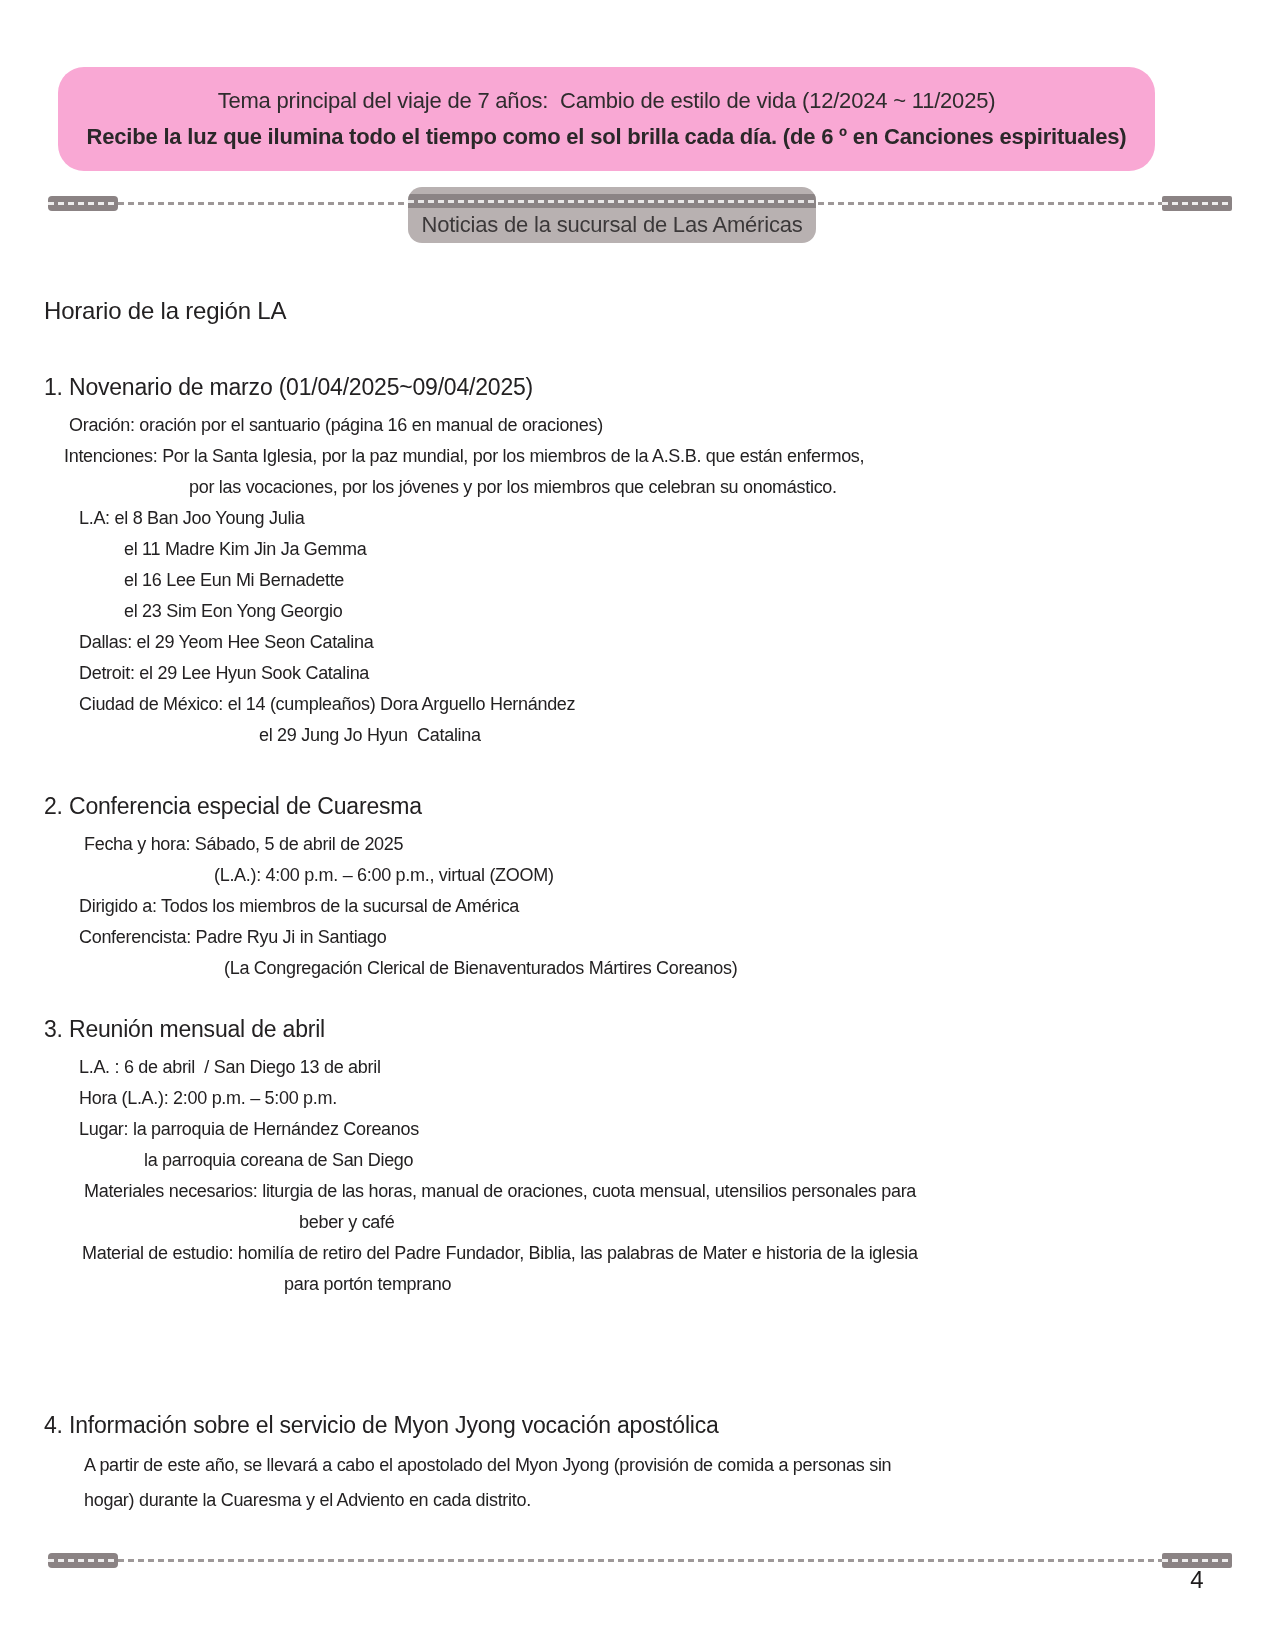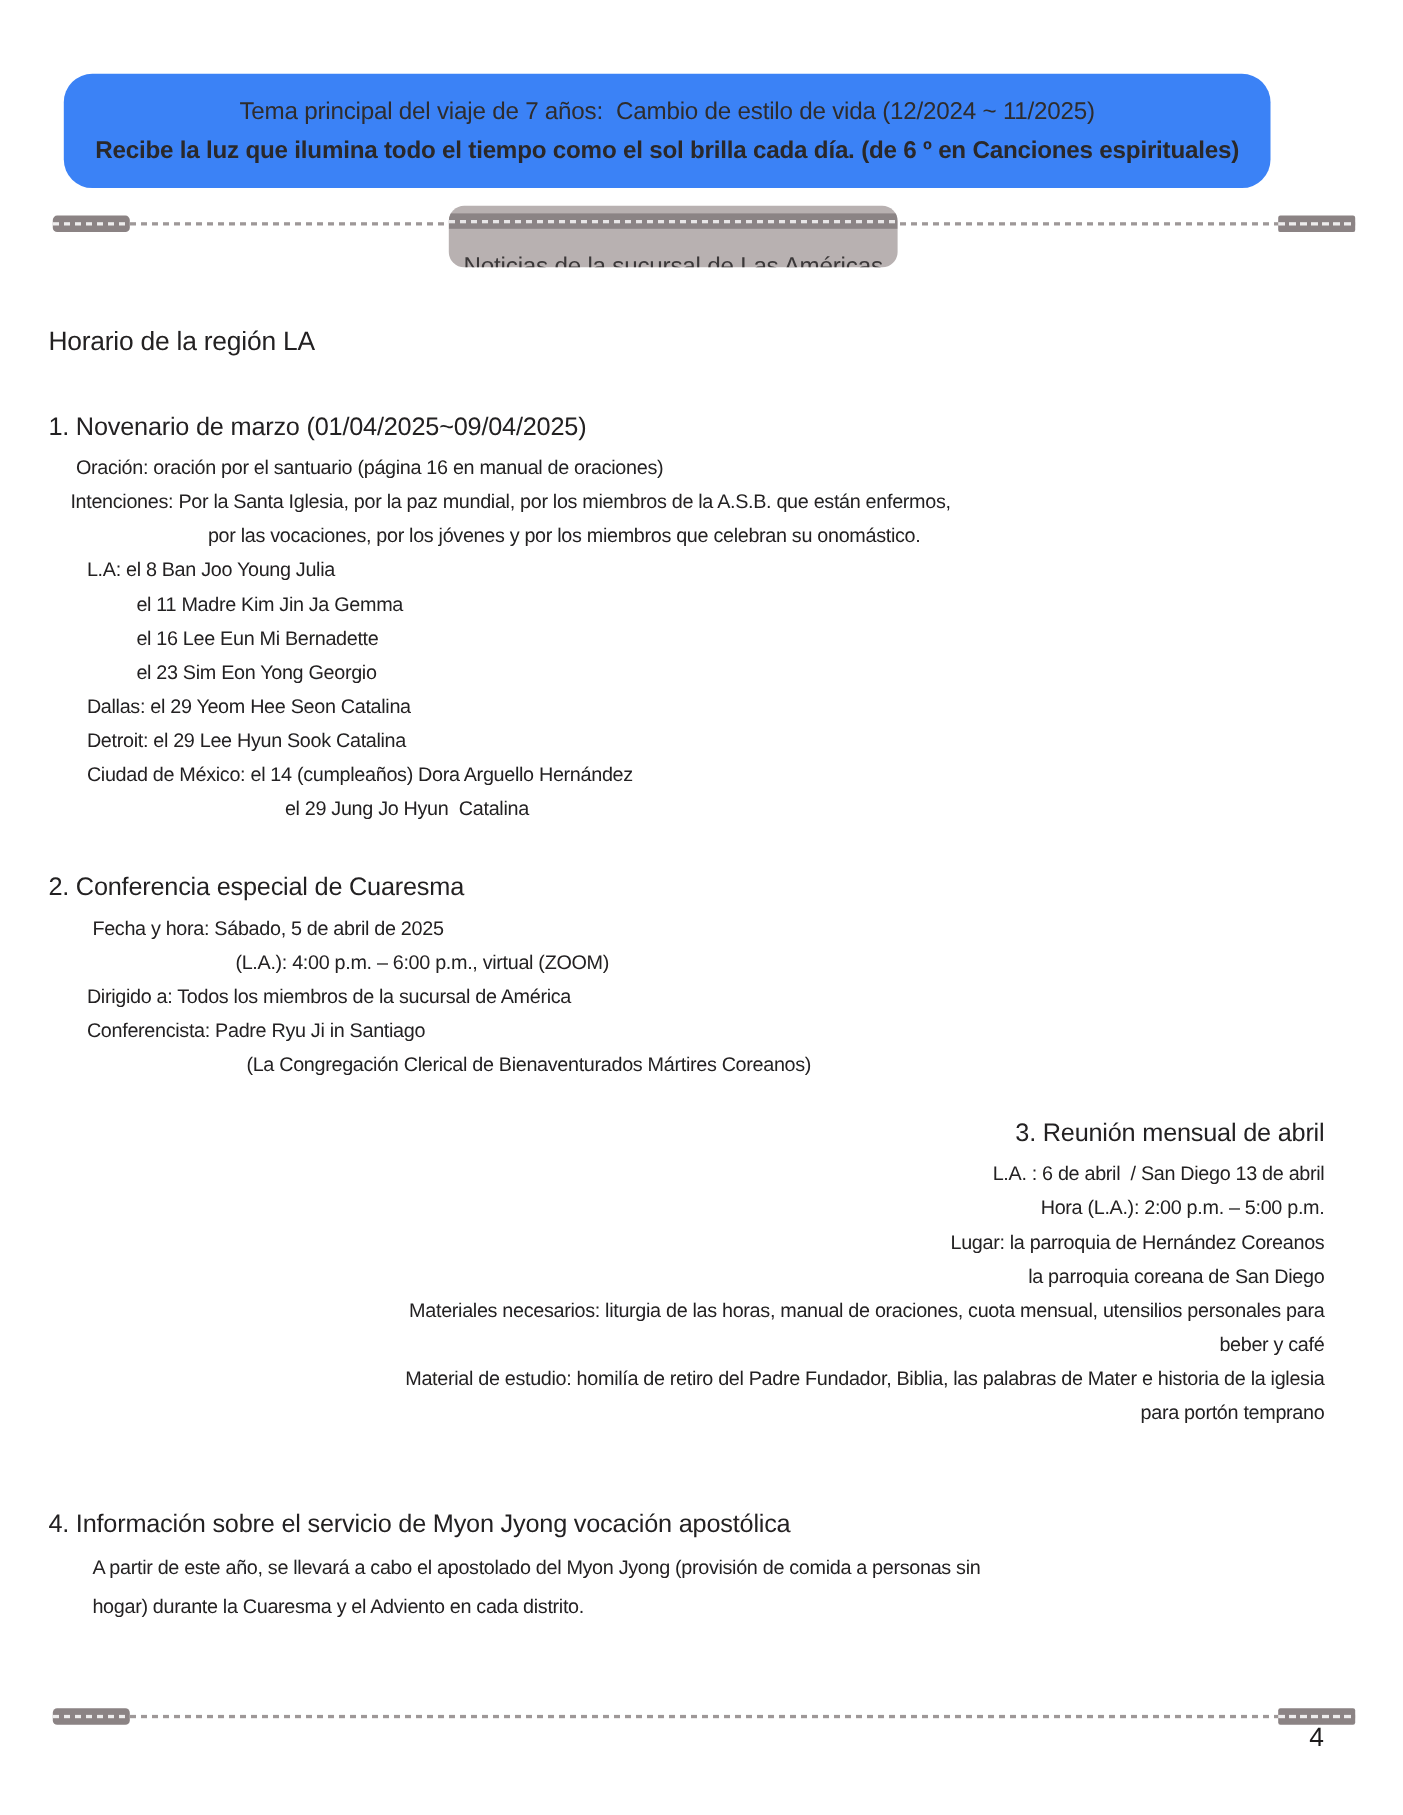--- a/index.html
+++ b/index.html
@@ -7,21 +7,21 @@
     position:relative;
     width:1275px;height:1650px;
     background:#ffffff;
     font-family:"Liberation Sans", sans-serif;
     color:#232122;
     overflow:hidden;
   }
   
   .header-box{
     position:absolute;left:58px;top:67px;width:1097px;height:104px;
-    background:#3b82f6;border-radius:26px;
+    background:#f9a8d4;border-radius:26px;
     display:flex;flex-direction:column;justify-content:center;align-items:center;
     gap:10px;
   }
   .header-line1{font-size:22px;color:#2e2c2d;letter-spacing:-0.2px;white-space:pre;}
   .header-line2{font-size:22px;font-weight:bold;color:#2a2829;letter-spacing:-0.2px;white-space:pre;}
   
   .dashline{
     position:absolute;height:3px;left:48px;width:1184px;
     background:repeating-linear-gradient(90deg,#9e9898 0 6px,transparent 6px 10px);
   }
@@ -44,33 +44,33 @@
     background:#b8b1b1;border-radius:14px;overflow:hidden;z-index:2;
   }
   .badge .strip{
     position:relative;margin-top:7px;height:14px;background:#8b8485;
   }
   .badge .strip::after{
     content:"";position:absolute;left:0;right:0;top:6px;height:3px;
     background:repeating-linear-gradient(90deg,rgba(255,255,255,.8) 0 6px,transparent 6px 10px);
   }
   .badge .label{
-    text-align:center;font-size:22px;color:#3b3839;padding-top:21px;letter-spacing:-0.2px;
+    text-align:center;font-size:22px;color:#3b3839;padding-top:4px;letter-spacing:-0.2px;
   }
   
   .content{position:absolute;left:44px;top:296px;width:1160px;}
   .doc-heading{
     font-size:24px;font-weight:normal;margin:0 0 46px 0;line-height:30px;letter-spacing:-0.2px;
   }
   .section{margin:0;}
   .sec-title{font-size:23px;line-height:30px;margin:0 0 8px 0;letter-spacing:-0.2px;white-space:pre;}
   .line{font-size:18px;line-height:31px;letter-spacing:-0.3px;white-space:pre;}
   .sec-1{margin-bottom:40px;}
   .sec-2{margin-bottom:30px;}
-  .sec-3{margin-bottom:70px;text-align:right;}
+  .sec-3{margin-bottom:110px;}
   .sec-4 .line{line-height:35px;}
   
   .i20{margin-left:20px;} .i25{margin-left:25px;} .i35{margin-left:35px;}
   .i38{margin-left:38px;} .i40{margin-left:40px;} .i80{margin-left:80px;}
   .i100{margin-left:100px;} .i145{margin-left:145px;} .i170{margin-left:170px;}
   .i180{margin-left:180px;} .i215{margin-left:215px;} .i240{margin-left:240px;}
   .i255{margin-left:255px;}
   
   .page-number{
     position:absolute;left:1162px;top:1566px;width:70px;

